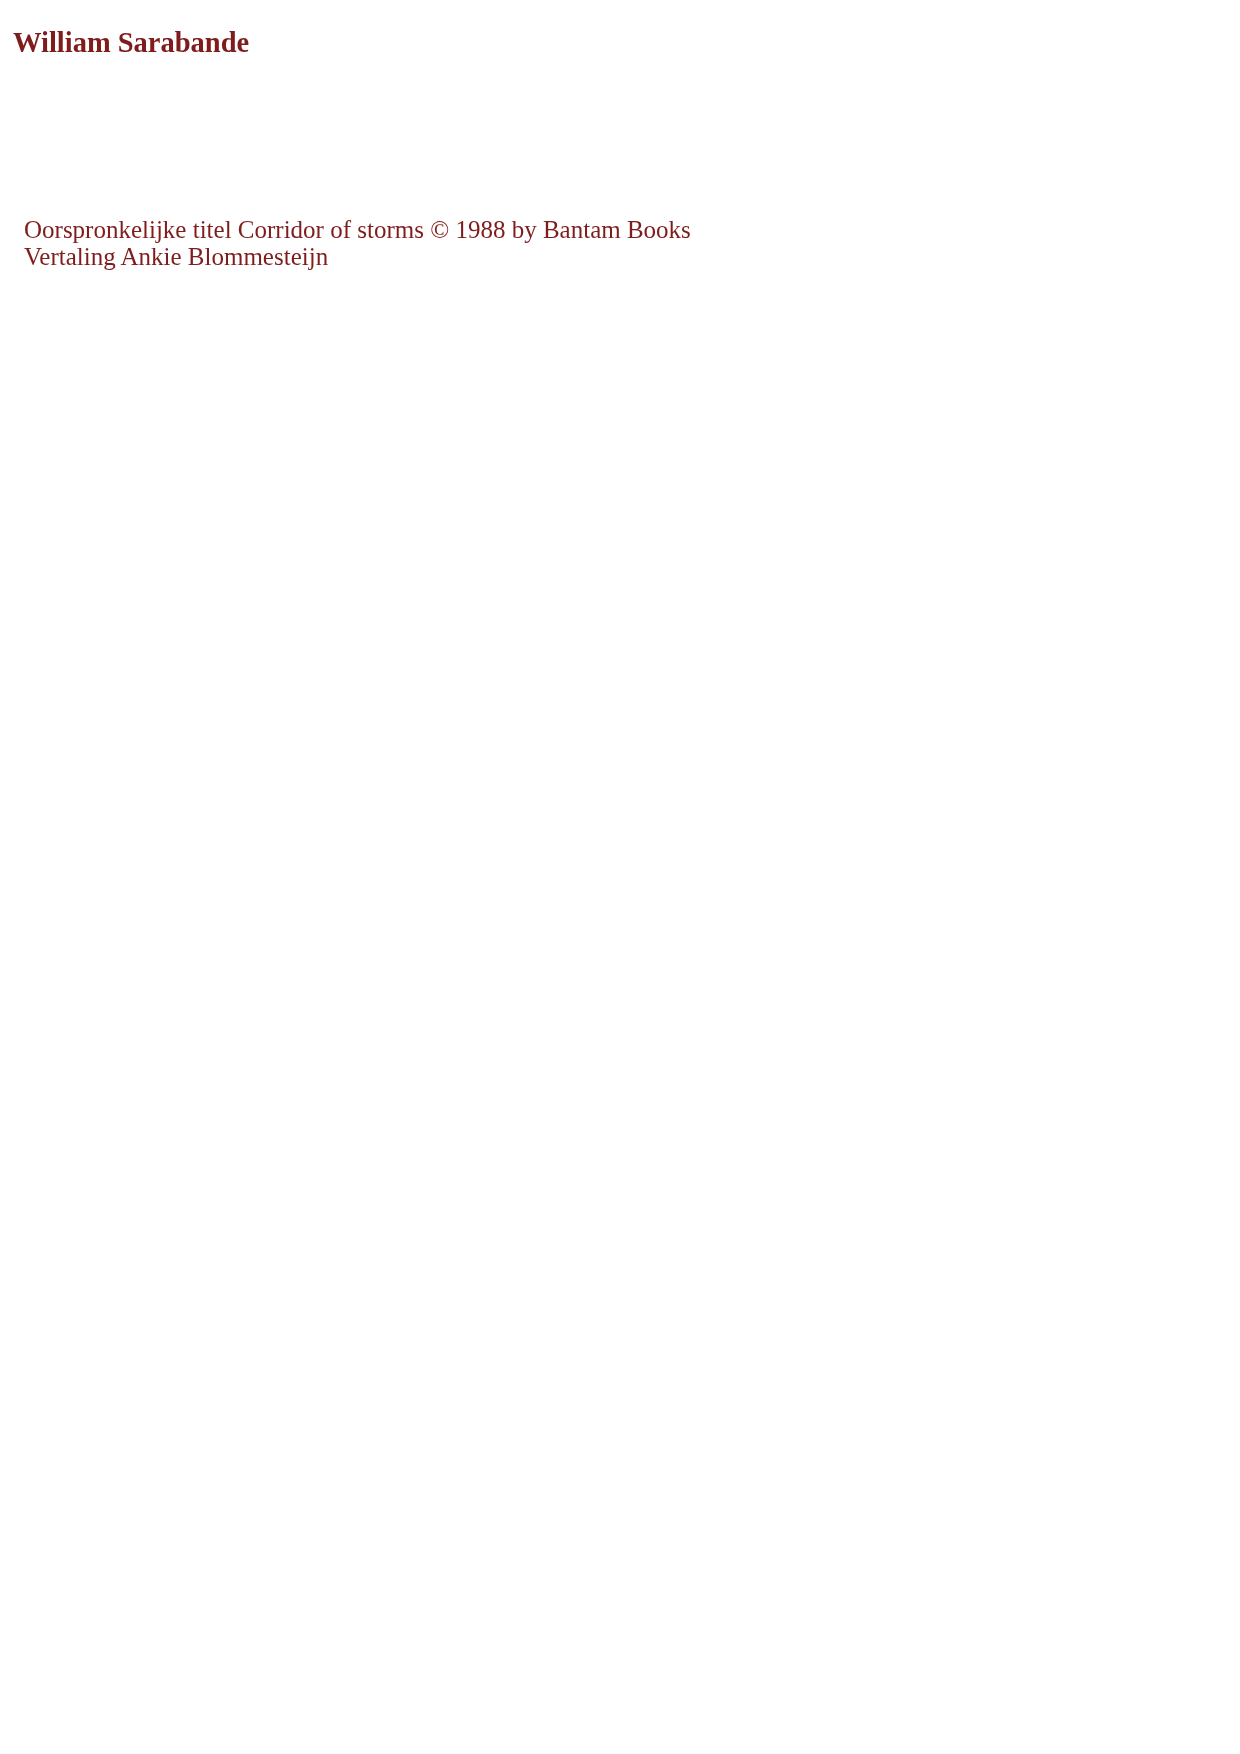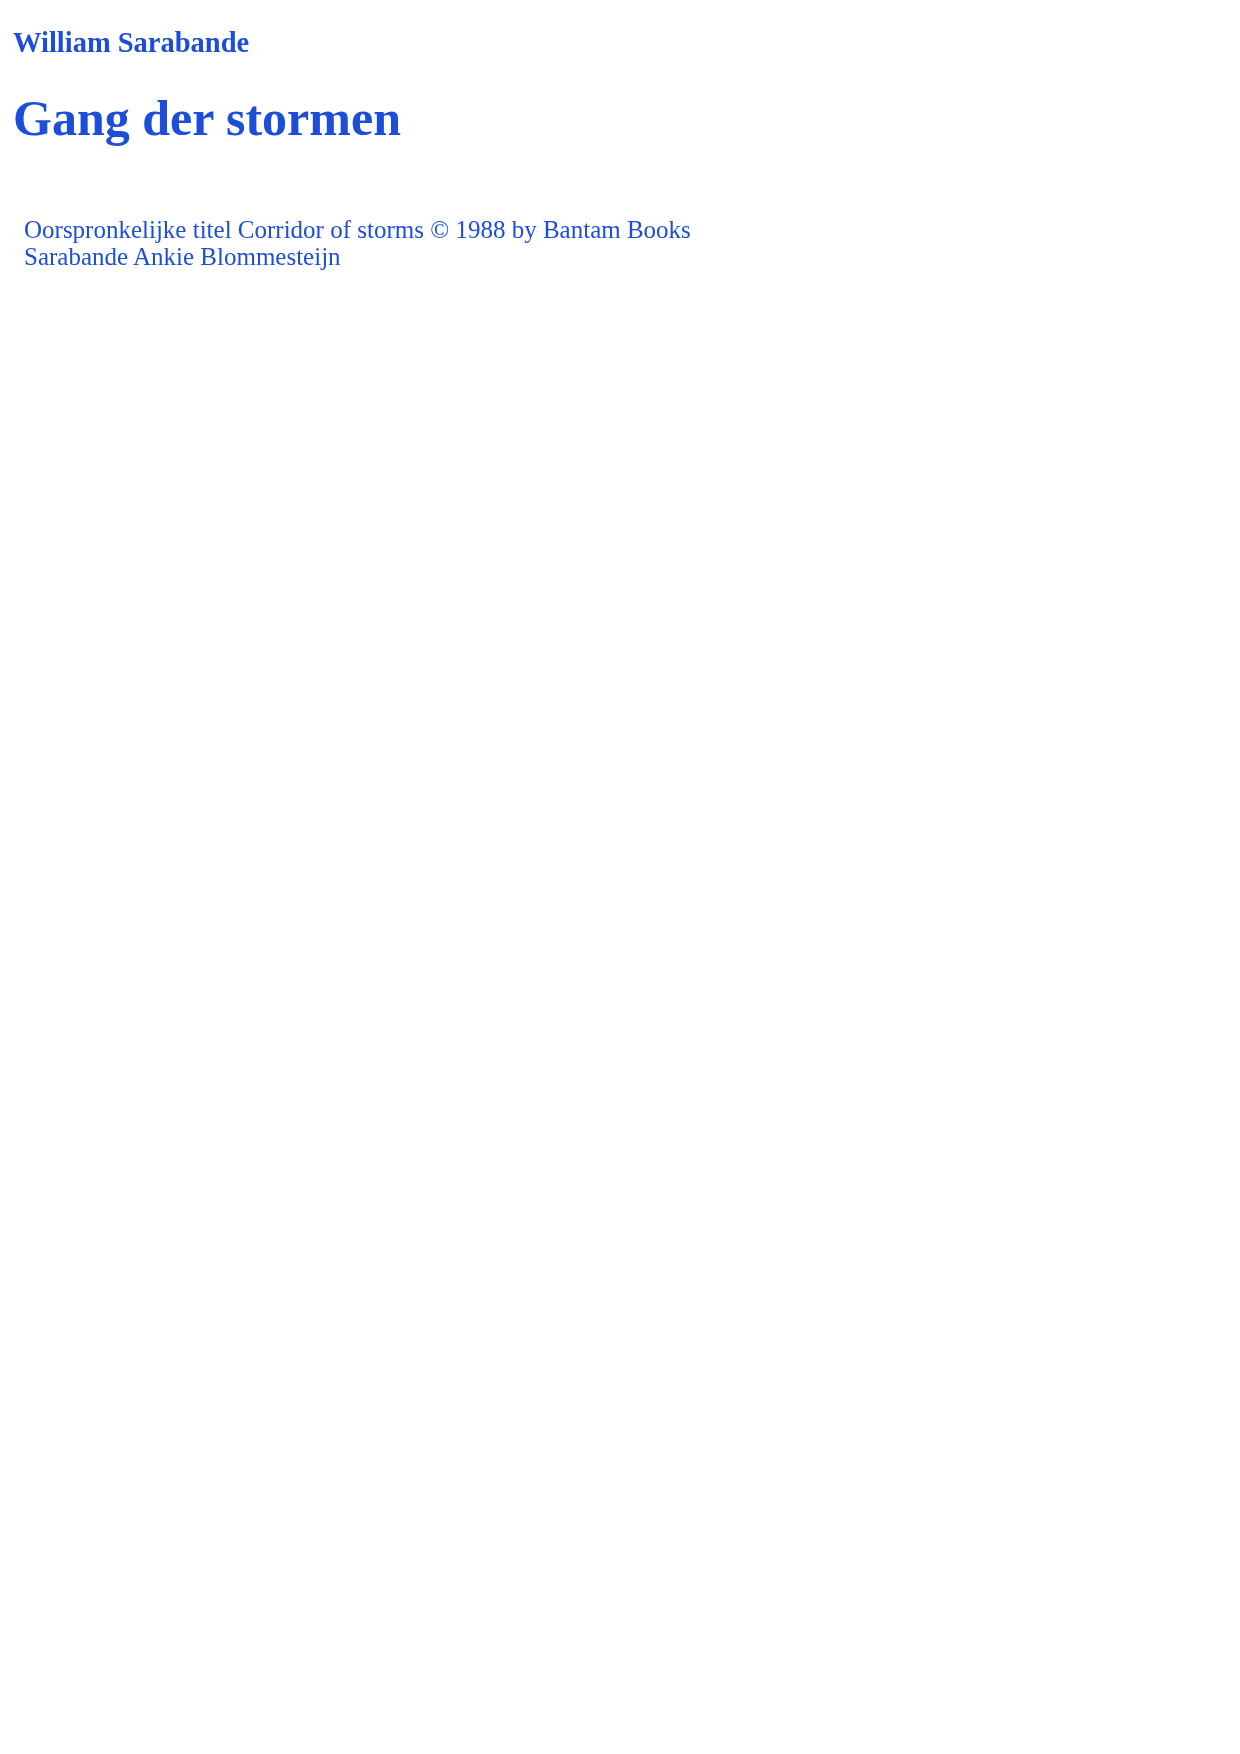--- a/index.html
+++ b/index.html
@@ -5,21 +5,21 @@
   html, body {
     margin: 0;
     padding: 0;
     background: #ffffff;
   }
   .page {
     position: relative;
     width: 1240px;
     height: 1754px;
     background: #ffffff;
-    color: #1d4ed8;
+    color: #7f1d1d;
     font-family: "Liberation Serif", "DejaVu Serif", serif;
     overflow: hidden;
   }
   .author {
     position: absolute;
     left: 13px;
     top: 29px;
     font-size: 28.5px;
     font-weight: 700;
     line-height: 1;
@@ -48,20 +48,19 @@
     white-space: nowrap;
   }
 </style>
 </head>
 <body>
 
 <div class="page">
 
   <div class="author">William Sarabande</div>
 
-  <h1 class="title">Gang der stormen</h1>
 
   <div class="colophon">
     <div class="line">Oorspronkelijke titel Corridor of storms © 1988 by Bantam Books</div>
-    <div class="line">Sarabande Ankie Blommesteijn</div>
+    <div class="line">Vertaling Ankie Blommesteijn</div>
   </div>
 
 </div>
 
 </body></html>

